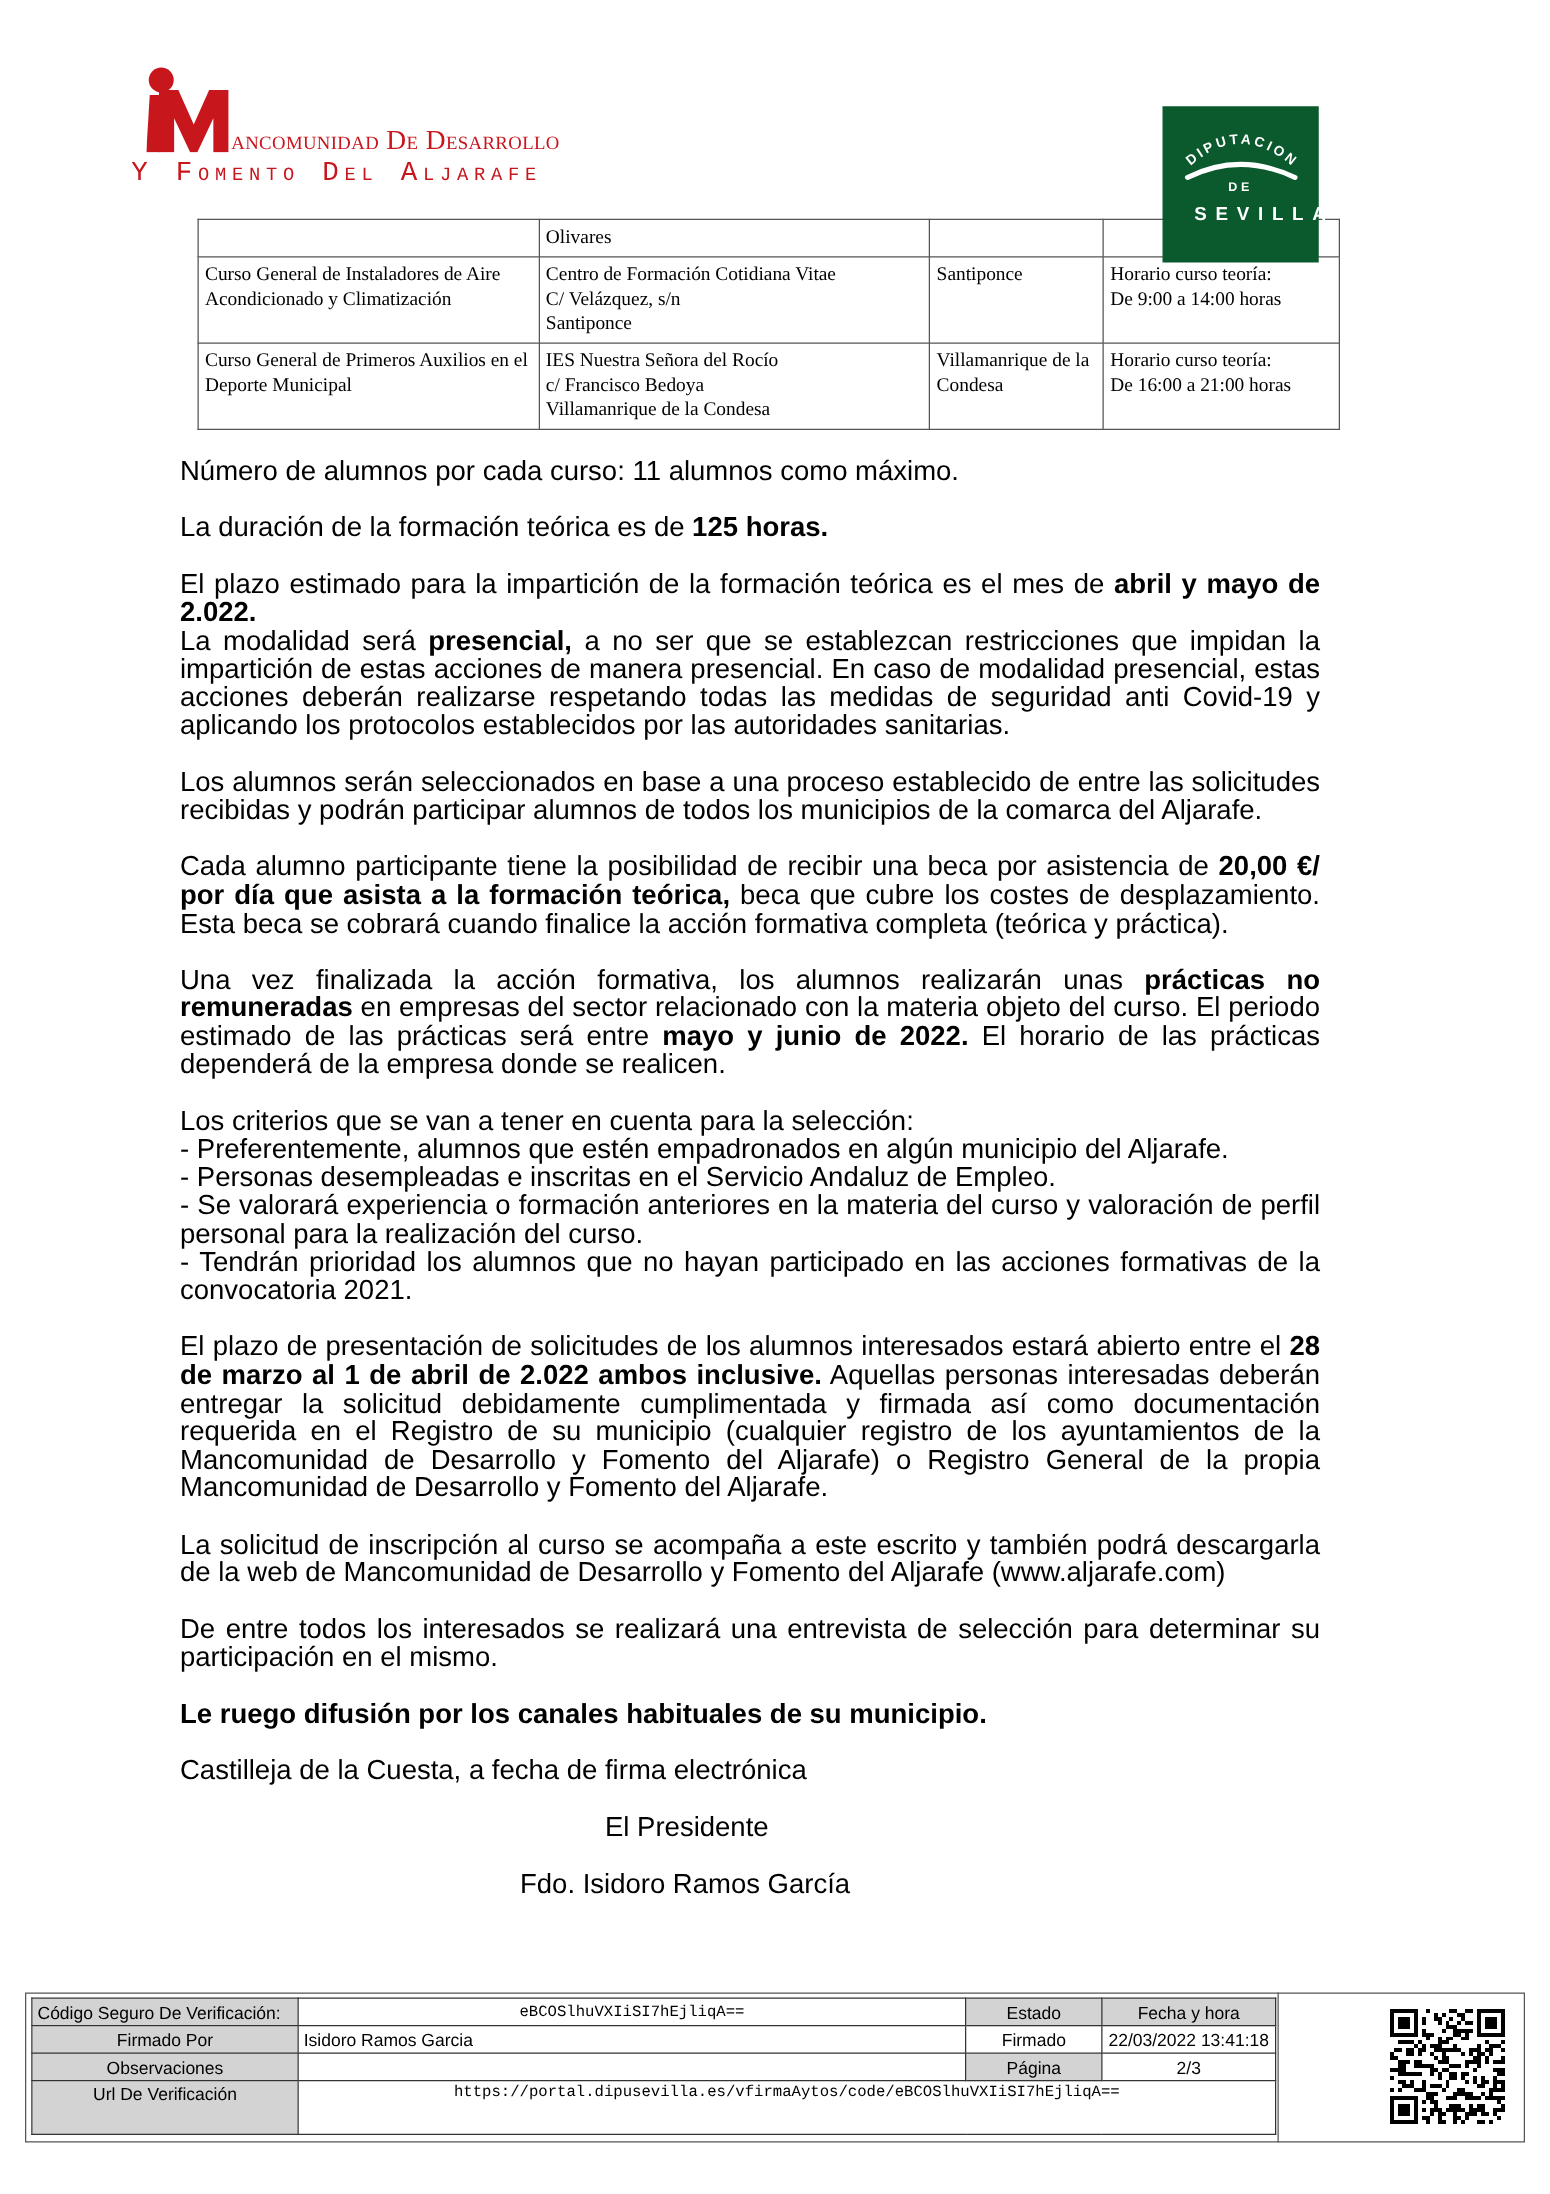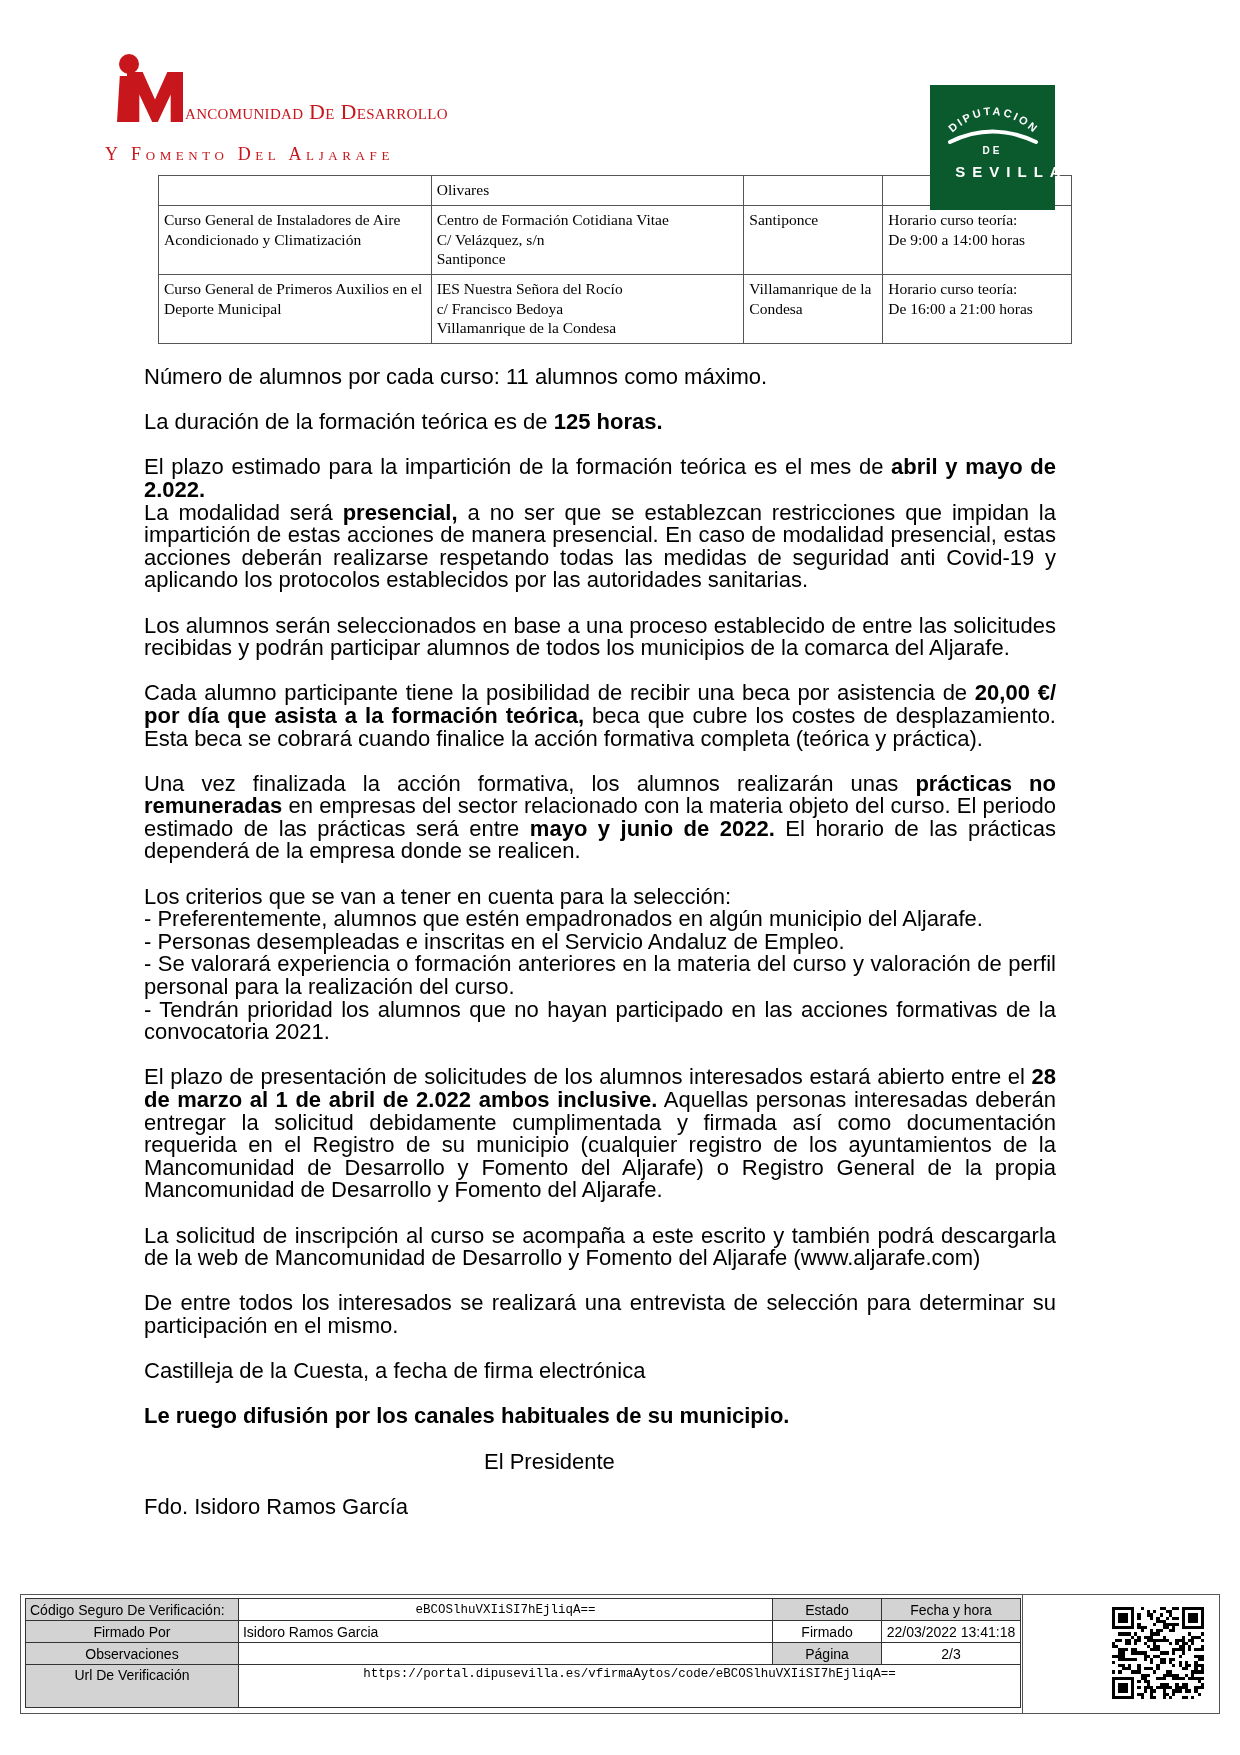--- a/index.html
+++ b/index.html
@@ -6,41 +6,41 @@
   body { width:1240px; height:1755px; position:relative; overflow:hidden; font-family:"Liberation Sans", sans-serif; color:#000; }
   .abs { position:absolute; }
 
   
   .mlogo { left:105px; top:52px; width:330px; height:105px; }
   .mlogo .dot { position:absolute; left:14px; top:2px; width:20px; height:20px; border-radius:50%; background:#c8161d; }
   .mlogo .i-bar { position:absolute; left:12px; top:24px; width:14px; height:46px; background:#c8161d; clip-path:polygon(20% 0,100% 0,80% 100%,0 100%); }
   .mlogo .mbig { position:absolute; left:22px; top:20px; width:56px; height:50px; background:#c8161d;
       clip-path:polygon(0 0,28% 0,50% 55%,72% 0,100% 0,100% 100%,78% 100%,78% 45%,55% 100%,45% 100%,22% 45%,22% 100%,0 100%); }
   .mlogo .line1 { position:absolute; left:80px; top:47px; font-family:"Liberation Serif", serif; color:#c8161d; font-size:22px; letter-spacing:0.3px; white-space:nowrap; font-variant:small-caps; }
-  .mlogo .line2 { position:absolute; left:0px; top:92px; font-family:Liberation Serif, serif; color:#c8161d; font-size:18px; letter-spacing:4.6px; white-space:nowrap; font-variant:small-caps; }
+  .mlogo .line2 { position:absolute; left:0px; top:74px; font-family:Liberation Mono, monospace; color:#c8161d; font-size:22px; letter-spacing:4.6px; white-space:nowrap; font-variant:small-caps; }
 
   
   .dlogo { left:930px; top:85px; width:125px; height:125px; background:#0b5a2e; color:#fff; z-index:5; }
   .dlogo svg { position:absolute; left:0; top:0; }
   .dlogo .de { position:absolute; left:0; width:125px; top:60px; text-align:center; font-size:10px; letter-spacing:3px; font-weight:bold; }
   .dlogo .sev { position:absolute; left:16px; width:125px; top:78px; text-align:center; font-size:15px; letter-spacing:7px; font-weight:bold; padding-left:6px; box-sizing:border-box; }
 
   
   table.courses { position:absolute; left:158px; top:175px; width:914px; border-collapse:collapse; font-size:15.5px; line-height:19.5px; }
   table.courses td { border:1.3px solid #555; vertical-align:top; padding:4px 5px 2px 5px;font-family:Liberation Serif, serif; }
   table.courses col.c1 { width:273px; } table.courses col.c2 { width:313px; }
   table.courses col.c3 { width:139px; } table.courses col.c4 { width:189px; }
   tr.r0 td { height:23px; } tr.r1 td { height:62px; } tr.r2 td { height:62px; }
 
   
   .body { left:144px; top:366px; width:912px; font-size:22px; line-height:22.6px; }
   .body p { margin:0 0 22.6px 0; text-align:justify; }
   .body p.nomb { margin-bottom:0; }
   .body .sig1 { padding-left:0; text-align:left; margin-left:340px; }
-  .body .sig2 { text-align:left; }
+  .body .sig2 { text-align:left; margin-left:272px; }
 
   
   .fbox { left:20px; top:1594px; width:1200px; height:120px; border:1.5px solid #555; box-sizing:border-box; }
   table.ftab { position:absolute; left:25px; top:1598px; width:996px; border-collapse:collapse; font-size:14px; }
   table.ftab td { border:1.3px solid #333; height:21px; padding:0 4px; white-space:nowrap; }
   table.ftab td.lab { background:#d3d3d3; text-align:center; }
   table.ftab td.mono { font-family:"Liberation Mono", monospace; font-size:12.5px; text-align:center; }
   table.ftab tr.last td { height:40px; vertical-align:top; padding-top:2px; }
   .qrcell { left:1022px; top:1594px; width:198px; height:120px; border-left:1.5px solid #555; box-sizing:border-box; }
   .qr { left:1112px; top:1606px; width:92px; height:94px; }
@@ -116,22 +116,22 @@
   <p>
     <span>Los criterios que se van a tener en cuenta para la selección:</span><br>
     <span>- Preferentemente, alumnos que estén empadronados en algún municipio del Aljarafe.</span><br>
     <span>- Personas desempleadas e inscritas en el Servicio Andaluz de Empleo.</span><br>
     <span>- Se valorará experiencia o formación anteriores en la materia del curso y valoración de perfil personal para la realización del curso.</span><br>
     <span>- Tendrán prioridad los alumnos que no hayan participado en las acciones formativas de la convocatoria 2021.</span>
   </p>
   <p><span>El plazo de presentación de solicitudes de los alumnos interesados estará abierto entre el </span><b>28 de marzo al 1 de abril de 2.022 ambos inclusive.</b><span> Aquellas personas interesadas deberán entregar la solicitud debidamente cumplimentada y firmada así como documentación requerida en el Registro de su municipio (cualquier registro de los ayuntamientos de la Mancomunidad de Desarrollo y Fomento del Aljarafe) o Registro General de la propia Mancomunidad de Desarrollo y Fomento del Aljarafe.</span></p>
   <p>La solicitud de inscripción al curso se acompaña a este escrito y también podrá descargarla de la web de Mancomunidad de Desarrollo y Fomento del Aljarafe (www.aljarafe.com)</p>
   <p>De entre todos los interesados se realizará una entrevista de selección para determinar su participación en el mismo.</p>
+  <p><b>Le ruego difusión por los canales habituales de su municipio.</b></p>
   <p>Castilleja de la Cuesta, a fecha de firma electrónica</p>
-  <p><b>Le ruego difusión por los canales habituales de su municipio.</b></p>
   <p class="sig1">El Presidente</p>
   <p class="sig2">Fdo. Isidoro Ramos García</p>
 </div>
 
 <div class="abs fbox"></div>
 <table class="ftab">
   <colgroup>
       <col style="width:213px">
       <col style="width:535px">
       <col style="width:109px">

